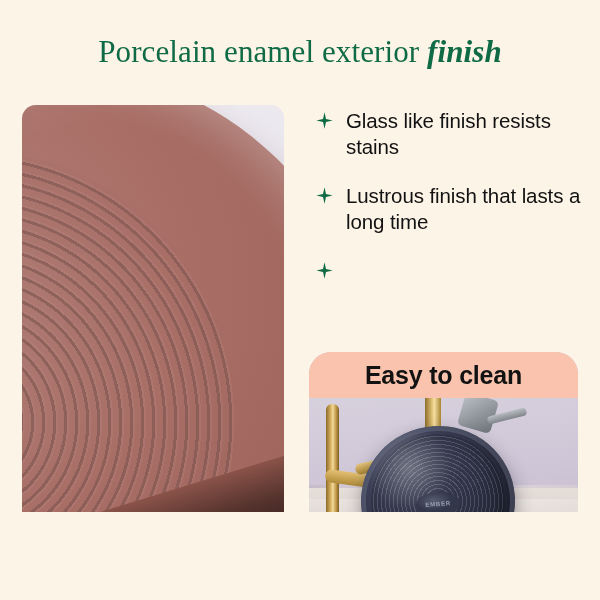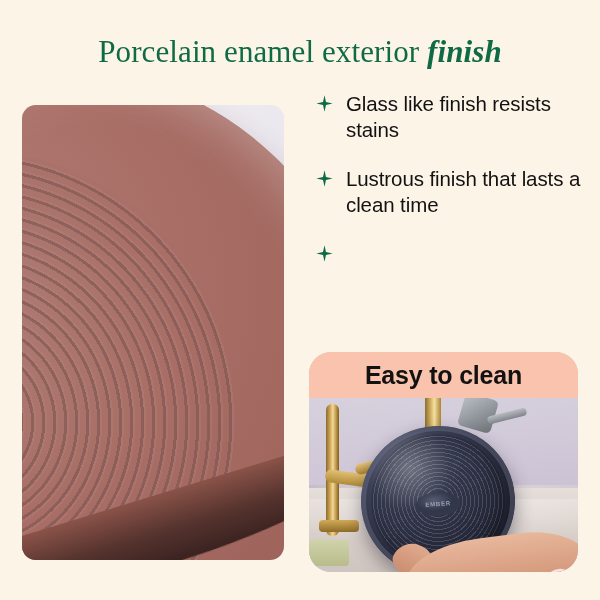--- a/index.html
+++ b/index.html
@@ -3,21 +3,21 @@
 <meta charset="utf-8">
 <style>
   html,body{margin:0;padding:0;}
   body{
     width:600px;height:600px;
     background:#fdf4e8;
     font-family:"Liberation Sans", sans-serif;
     overflow:hidden;
     position:relative;
   }
-  .stage{position:relative;width:600px;height:600px;overflow:hidden;background:#fdf4e8;}
+  .stage{position:relative;width:600px;height:512px;overflow:hidden;background:#fdf4e8;}
 
   
   .title{
     position:absolute;left:0;top:34px;width:600px;
     text-align:center;
     font-family:"Liberation Serif", serif;
     font-size:31px;
     color:#0f6b45;
     letter-spacing:.1px;
     white-space:nowrap;
@@ -84,21 +84,21 @@
     filter:blur(.4px);
   }
   .lp-shadow{
     position:absolute;left:-30px;bottom:30px;width:340px;height:90px;
     background:radial-gradient(60% 60% at 40% 50%, rgba(120,100,110,.30), rgba(120,100,110,0) 70%);
     transform:rotate(-16deg);
   }
 
   
   .bullets{
-    position:absolute;left:316px;top:91px;width:272px;
+    position:absolute;left:316px;top:108px;width:272px;
   }
   .bullet{
     display:flex;align-items:flex-start;gap:13px;
     margin-bottom:23px;
   }
   .bullet:last-child{margin-bottom:0;}
   .spark{flex:0 0 auto;margin-top:4px;}
   .btext{
     font-size:20.5px;line-height:26px;color:#121212;
     font-family:"Liberation Sans", sans-serif;
@@ -278,21 +278,21 @@
       </span>
       <span class="btext">Glass like finish resists stains</span>
     </div>
 
     <div class="bullet">
       <span class="spark">
         <svg width="17" height="17" viewBox="0 0 24 24" aria-hidden="true">
           <path d="M12 0.5 L14.1 9.9 L23.5 12 L14.1 14.1 L12 23.5 L9.9 14.1 L0.5 12 L9.9 9.9 Z" fill="#0f6b45"></path>
         </svg>
       </span>
-      <span class="btext">Lustrous finish that lasts a clean time</span>
+      <span class="btext">Lustrous finish that lasts a long time</span>
     </div>
 
     <div class="bullet">
       <span class="spark">
         <svg width="17" height="17" viewBox="0 0 24 24" aria-hidden="true">
           <path d="M12 0.5 L14.1 9.9 L23.5 12 L14.1 14.1 L12 23.5 L9.9 14.1 L0.5 12 L9.9 9.9 Z" fill="#0f6b45"></path>
         </svg>
       </span>
     </div>
 

